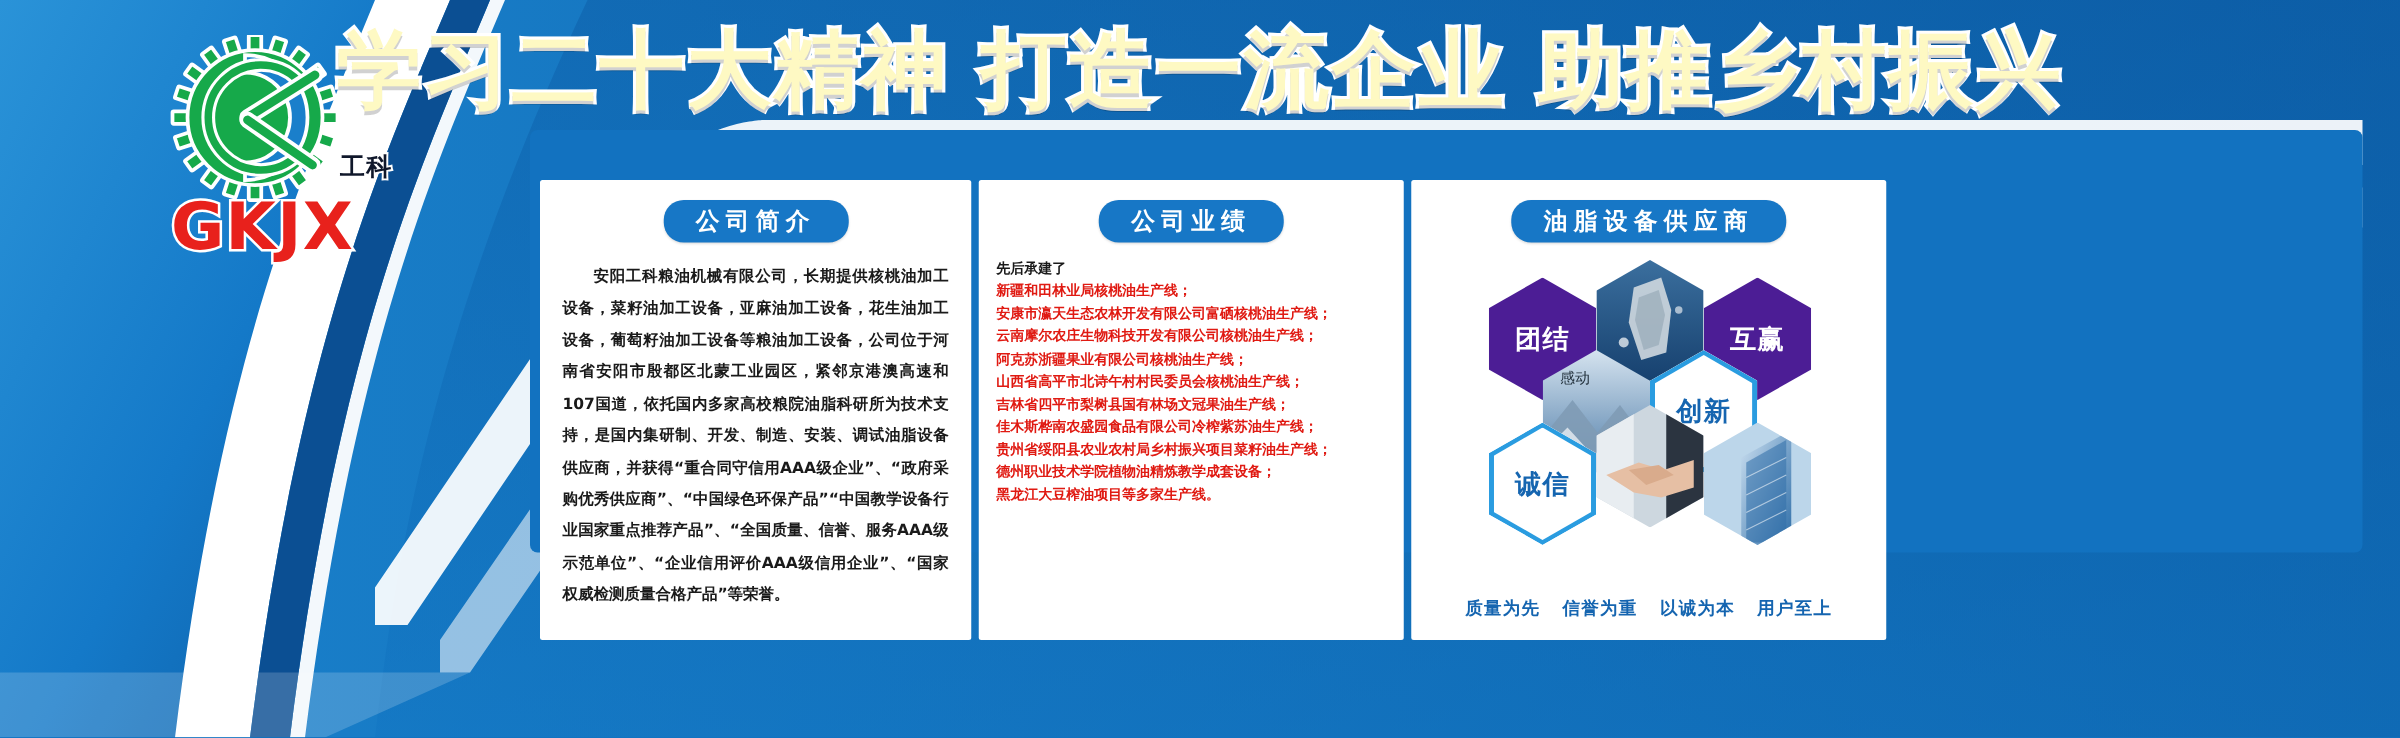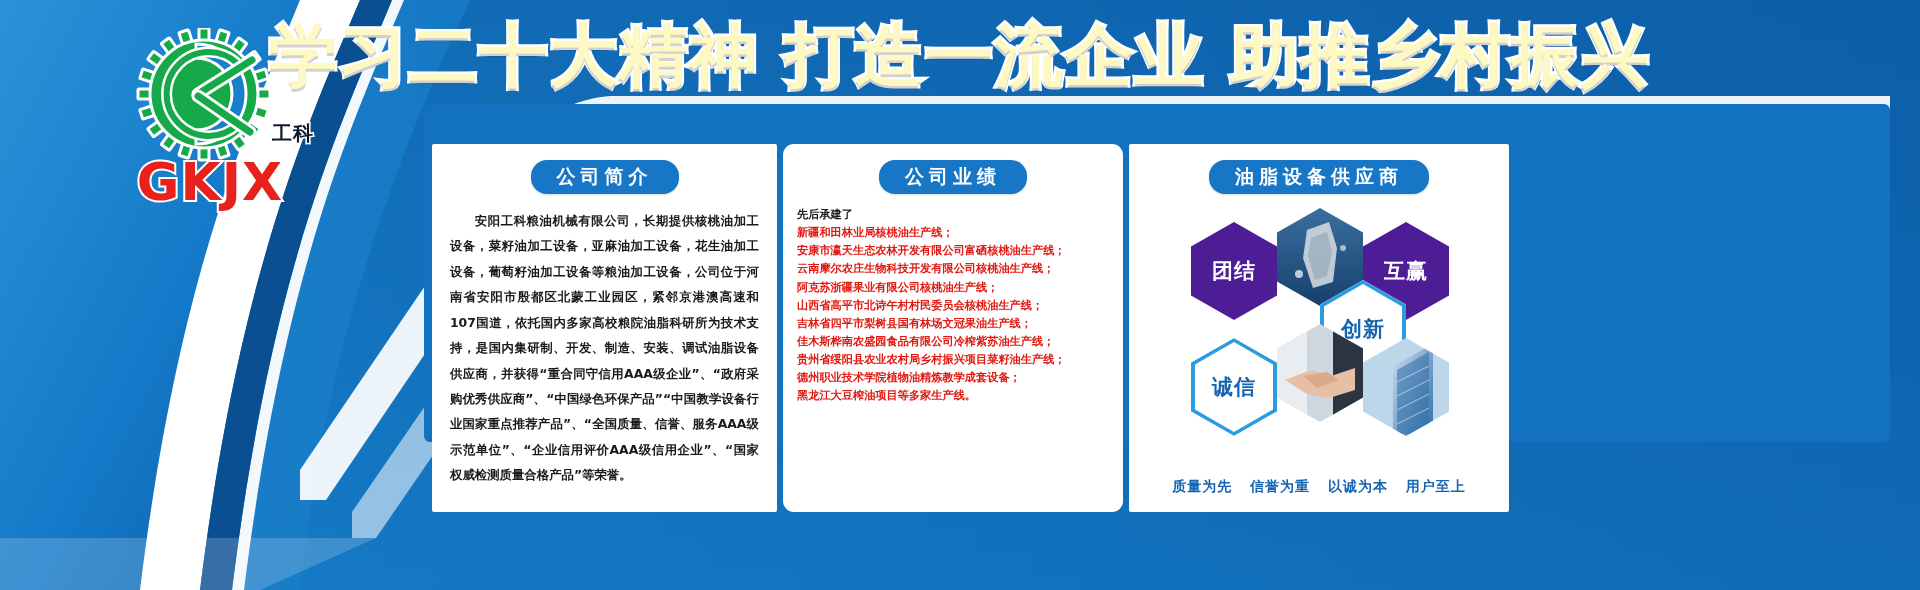--- a/index.html
+++ b/index.html
@@ -53,21 +53,21 @@
   .band{
     position:absolute;left:424px;top:104px;width:1466px;height:338px;
     background:#1272c0;border-radius:6px;
   }
   .panel{
     background:#ffffff;position:relative;overflow:hidden;
   }
   .panel-row{position:absolute;left:432px;top:112px;width:1452px;height:368px;display:flex;gap:6px;margin-top:32px;}
   .panel{border-radius:2px;}
   .panel.pA{width:345px;}
-  .panel.pB{width:340px;border-radius:11px;}
+  .panel.pB{width:340px;}
   .panel.pC{width:380px;}
 
   .pill{
     display:inline-block;background:#1777c6;color:#ffffff;
     border-radius:16px;padding:4px 26px;
     font-size:19px;font-weight:bold;letter-spacing:5px;
     box-shadow:0 1px 2px rgba(0,0,0,.15);
   }
   .pill-row{text-align:center;margin-top:16px;}
 
@@ -258,20 +258,34 @@
             <path d="M30 22 L52 14 L60 40 L56 74 L36 80 L26 50 Z" fill="#cfd8df" opacity=".9"></path>
             <path d="M34 30 L50 24 L55 44 L50 68 L38 72 L31 48 Z" fill="#9fb0bd" opacity=".85"></path>
             <circle cx="22" cy="66" r="4" fill="#ffffff" opacity=".7"></circle>
             <circle cx="66" cy="40" r="3" fill="#ffffff" opacity=".6"></circle>
           </svg>
         </div>
         <div class="hex hex-fill" style="left:234px;top:18px;">
           <span class="hex-label lab-white">互赢</span>
         </div>
 
+        <div class="hex" style="left:105px;top:76px;">
+          <svg class="hex-img" viewBox="0 0 86 98" preserveAspectRatio="none">
+            <defs>
+                <linearGradient id="sky" x1="0" y1="0" x2="0" y2="1">
+              <stop offset="0%" stop-color="#d5e3ef"></stop>
+                  <stop offset="100%" stop-color="#4e7ca8"></stop>
+                </linearGradient>
+              </defs>
+            <rect width="86" height="98" fill="url(#sky)"></rect>
+            <path d="M0 70 L24 40 L44 66 L62 44 L86 76 L86 98 L0 98 Z" fill="#7f9bb5" opacity=".9"></path>
+            <path d="M0 82 L20 62 L40 84 L86 58 L86 98 L0 98 Z" fill="#e8eef4" opacity=".8"></path>
+            <text x="14" y="26" font-size="12" fill="#22303b" font-family="DejaVu Sans, sans-serif">感动</text>
+          </svg>
+        </div>
         <div class="hex hex-outline" style="left:191px;top:76px;">
           <span class="hex-label lab-blue">创新</span>
         </div>
 
         <div class="hex hex-outline" style="left:62px;top:134px;">
           <span class="hex-label lab-blue">诚信</span>
         </div>
         <div class="hex" style="left:148px;top:120px;">
           <svg class="hex-img" viewBox="0 0 86 98" preserveAspectRatio="none">
             <rect width="86" height="98" fill="#cdd7df"></rect>

